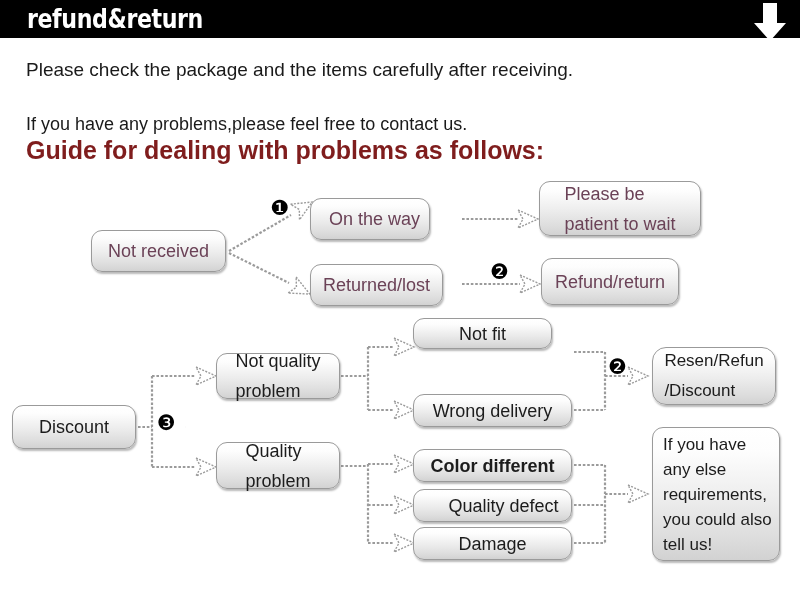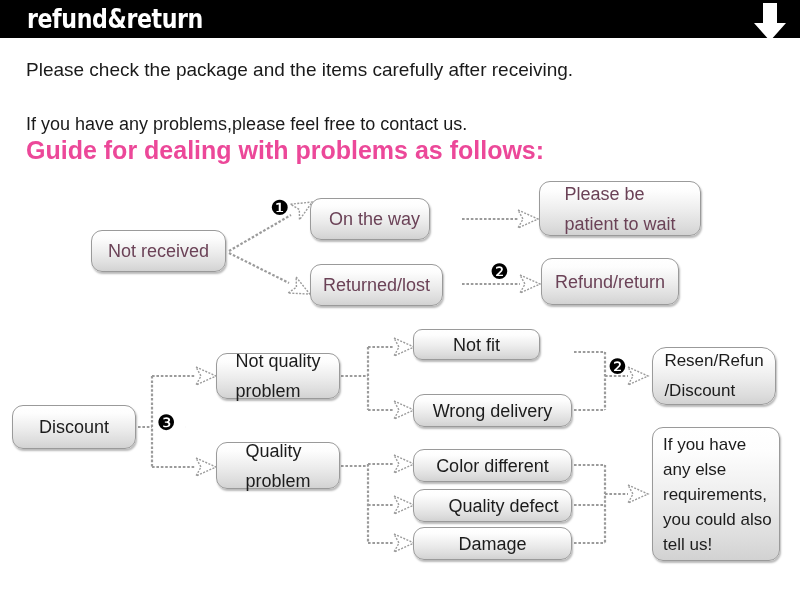--- a/index.html
+++ b/index.html
@@ -51,21 +51,21 @@
     color: #1a1a1a;
     font-size: 19px;
     font-weight: 400;
     white-space: nowrap;
   }
   .intro-1 { left: 26px; top: 59px; }
   .intro-2 { left: 26px; top: 82px; font-size: 18px; margin-top: 32px; }
   .guide-heading {
     position: absolute;
     left: 26px; top: 136px;
-    color: #ec4899;
+    color: #7f1d1d;
     font-size: 25px;
     font-weight: bold;
     white-space: nowrap;
   }
 
   
   .node {
     position: absolute;
     box-sizing: border-box;
     border: 1px solid #9a9a9a;
@@ -93,23 +93,23 @@
   #node-not-received  { left: 91px;  top: 230px; width: 135px; height: 42px; }
   #node-on-the-way    { left: 310px; top: 198px; width: 120px; height: 42px; padding-left: 15px; }
   #node-returned-lost { left: 310px; top: 264px; width: 133px; height: 42px; }
   #node-patient       { left: 539px; top: 181px; width: 162px; height: 55px; }
   #node-refund-return { left: 541px; top: 258px; width: 138px; height: 47px; }
 
   #node-received      { left: 12px;  top: 405px; width: 124px; height: 44px; }
   #node-not-quality   { left: 216px; top: 353px; width: 124px; height: 46px; }
   #node-quality       { left: 216px; top: 442px; width: 124px; height: 47px; }
 
-  #node-not-fit       { left: 413px; top: 329px; width: 127px; height: 31px; border-radius: 9px; }
+  #node-not-fit       { left: 413px; top: 318px; width: 139px; height: 31px; }
   #node-wrong-del     { left: 413px; top: 394px; width: 159px; height: 33px; }
-  #node-color-diff    { left: 413px; top: 449px; width: 159px; height: 33px; }
+  #node-color-diff    { left: 413px; top: 449px; width: 159px; height: 33px; font-weight: bold; }
   #node-quality-def   { left: 413px; top: 489px; width: 159px; height: 33px; padding-left: 28px; }
   #node-damage        { left: 413px; top: 527px; width: 159px; height: 33px; }
 
   #node-resend        { left: 652px; top: 347px; width: 124px; height: 58px; font-size: 17px; border-radius: 14px; }
   #node-tell-us       { left: 652px; top: 427px; width: 128px; height: 134px; font-size: 17px; }
 
   
   .marker {
     position: absolute;
     color: #000000;

